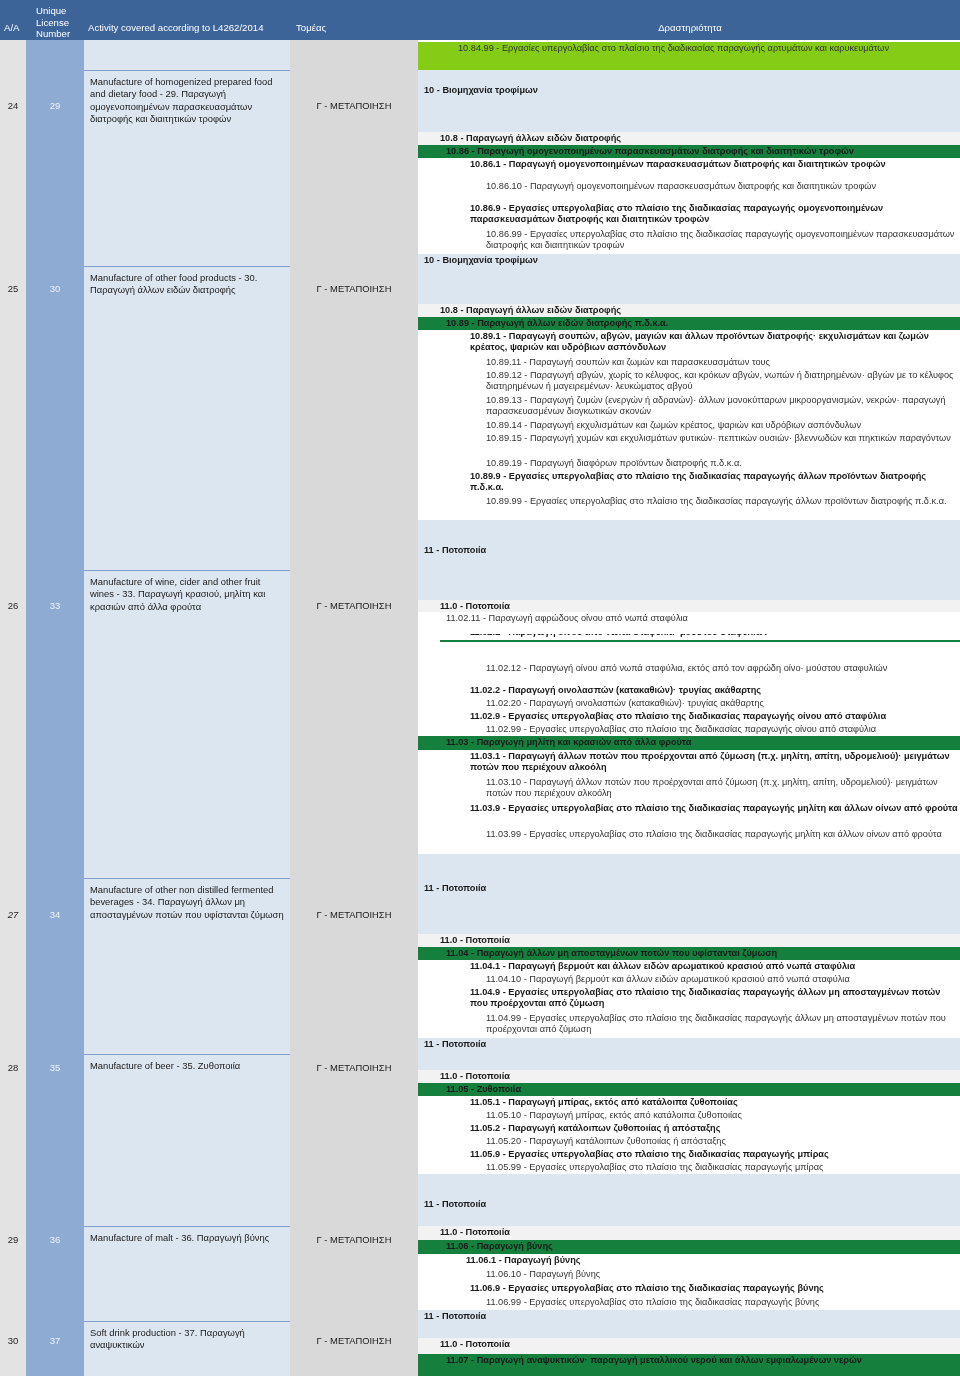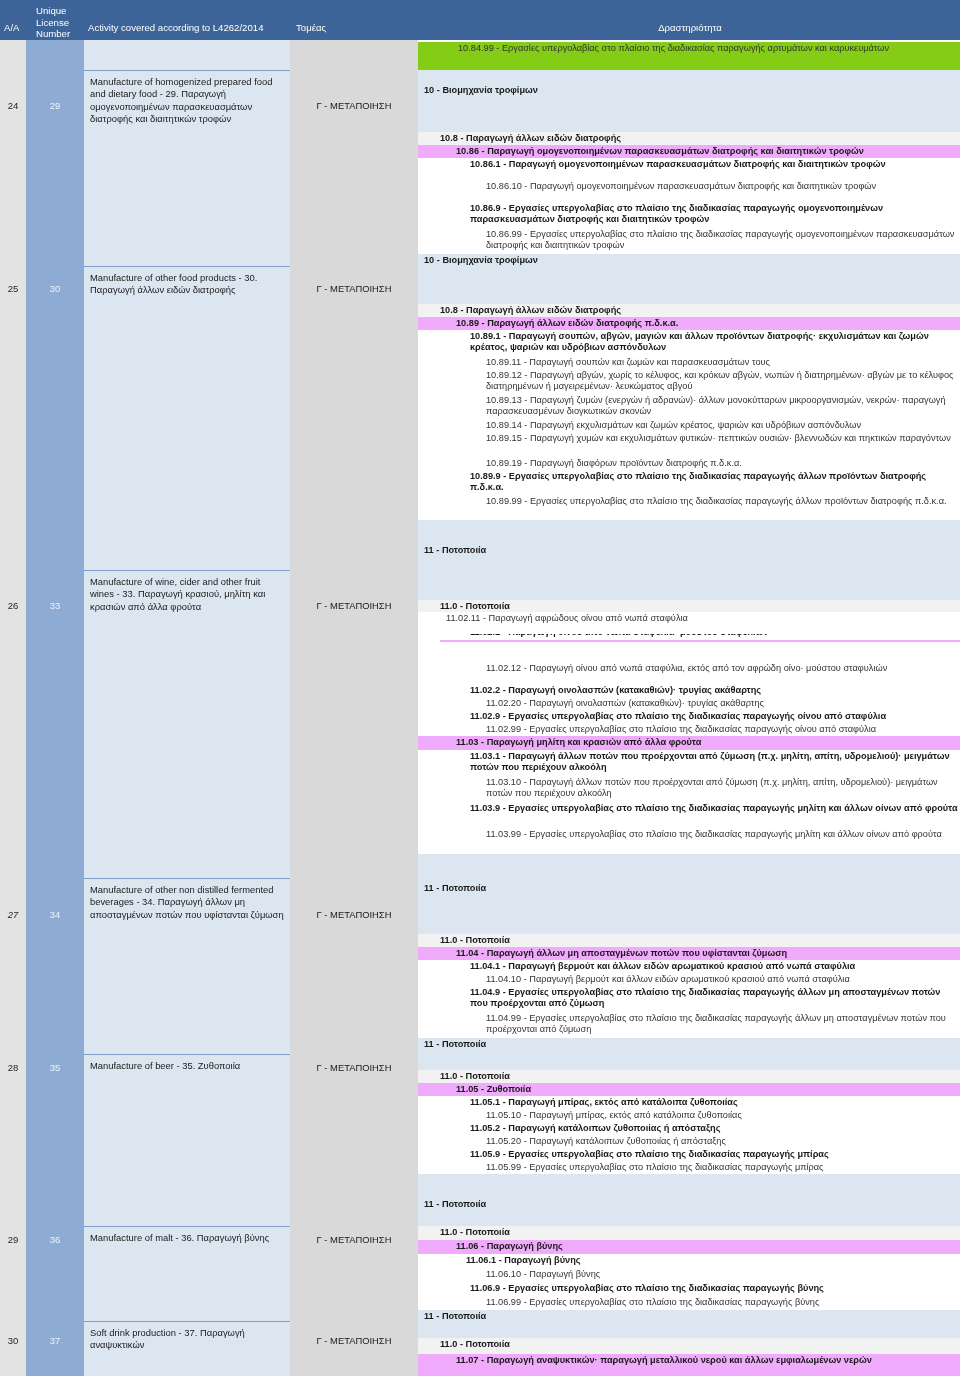--- a/index.html
+++ b/index.html
@@ -42,21 +42,21 @@
     position:absolute;left:418px;width:542px;
     font-size:9.2px;line-height:11.4px;
     color:#1a1a1a;
     box-sizing:border-box;
     padding-top:1px;
   }
   .line span{display:block;}
   .lv-sector{background:#dce6f1;font-weight:bold;padding-left:6px;}
   .lv-blank {background:#dce6f1;}
   .lv-0 {background:#f2f2f2;font-weight:bold;padding-left:22px;}
-  .lv-1 {background:#f0abfc;font-weight:bold;padding-left:38px;}
+  .lv-1 {background:#15803d;font-weight:bold;padding-left:28px;}
   .lv-2 {background:#ffffff;font-weight:bold;padding-left:52px;}
   .lv-3 {background:#ffffff;font-weight:normal;padding-left:68px;color:#333;}
   .lv-top{background:#84cc16;font-weight:normal;padding-left:40px;color:#333;}
 </style>
 </head>
 <body>
 
 <div class="sheet">
 
   <div class="hdr">

